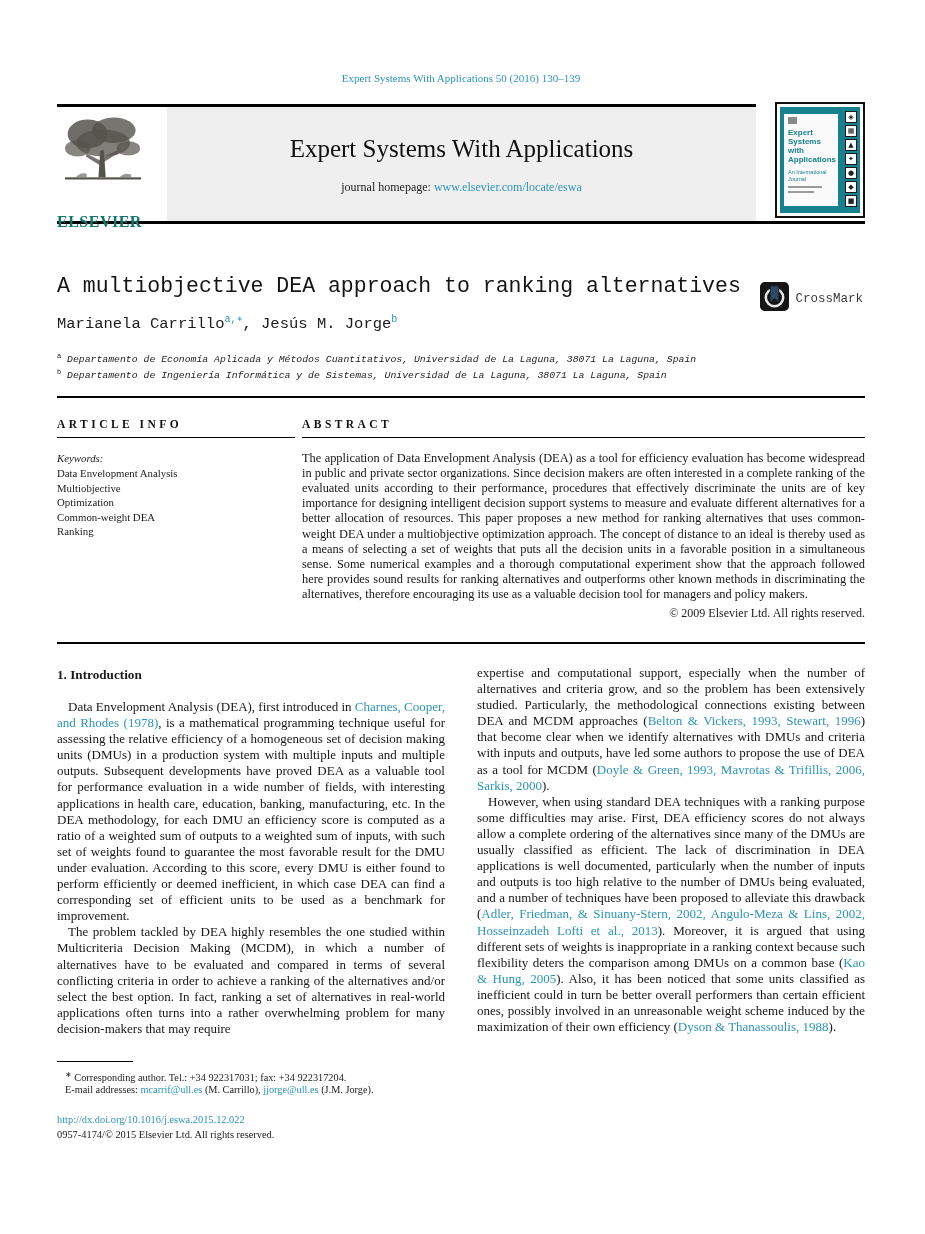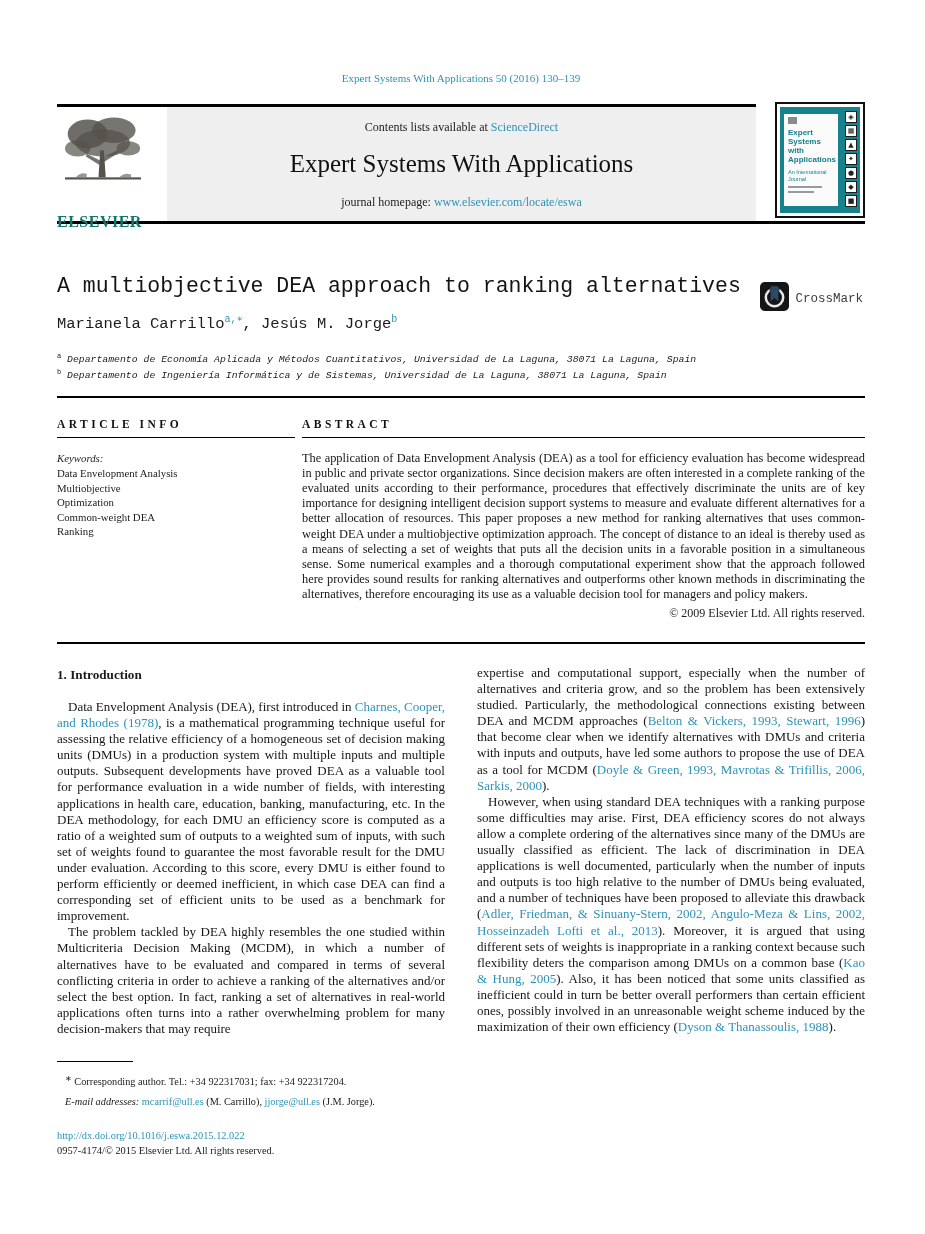--- a/index.html
+++ b/index.html
@@ -51,26 +51,26 @@
   .kw-item{font-size:10.8px;line-height:14.6px;}
   .abstract-text{font-size:12.4px;line-height:15.1px;text-align:justify;color:#161616;}
   .abstract-copyright{font-size:12px;text-align:right;margin-top:4px;}
 
   
   .body-grid{display:grid;grid-template-columns:388px 388px;column-gap:32px;margin-top:21px;}
   .section-heading{font-size:13.2px;font-weight:bold;margin:2px 0 16px 0;}
   .para{font-size:13px;line-height:16.1px;text-align:justify;margin:0;color:#161616;}
   .ind{text-indent:11px;}
   .lnk{color:#2d93b8;}
-  .it{font-style:italic;margin-top:6px;}
+  .it{margin-top:6px;}
 
   
   .footnote{margin-top:24px;}
   .footnote-rule{width:76px;height:1px;background:#000;margin-bottom:7px;}
-  .fn-line{font-size:10.3px;line-height:20px;text-indent:8px;}
+  .fn-line{font-size:10.3px;line-height:12px;text-indent:8px;}
   .fn-line sup{font-size:8px;}
   .footer{margin-top:16px;font-size:10.4px;line-height:15px;}
   .doi{color:#2d93b8;}
 </style>
 </head>
 <body>
 
 <div class="page">
   <div class="content">
 
@@ -92,21 +92,20 @@
                 <path d="M48 52 L32 44 L31 47 L47 57 Z" opacity="0.8"></path>
                 <rect x="8" y="70" width="84" height="2.4"></rect>
                 <path d="M20 70 q5 -6 12 -4 l0 4 Z" opacity="0.6"></path>
                 <path d="M68 70 q6 -6 13 -3 l0 3 Z" opacity="0.6"></path>
               </g>
             </svg>
           </span>
           <span class="elsevier-word">ELSEVIER</span>
         </div>
         <div class="banner-gray">
-          <div class="contents-line"><span>Contents lists available at </span><span class="lnk">ScienceDirect</span></div>
           <div class="journal-title">Expert Systems With Applications</div>
           <div class="homepage-line"><span>journal homepage: </span><span class="lnk">www.elsevier.com/locate/eswa</span></div>
         </div>
       </div>
       <div class="cover">
         <div class="cover-inner">
           <div class="cover-panel">
             <div class="cover-mark"></div>
             <div class="cover-title">Expert Systems with Applications</div>
             <div class="cover-sub">An International Journal</div>

